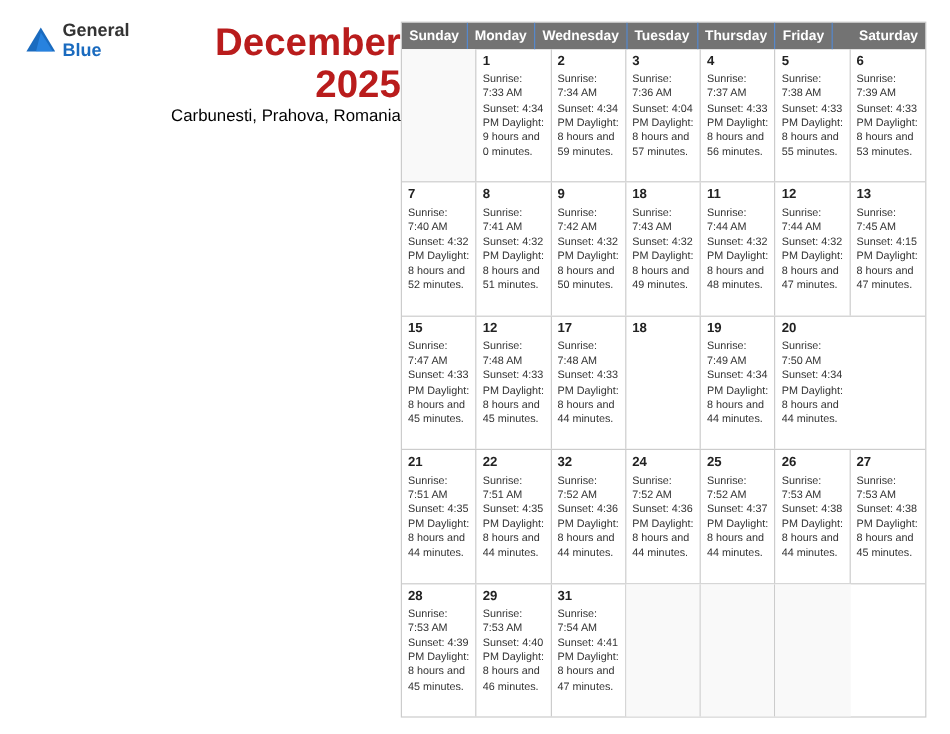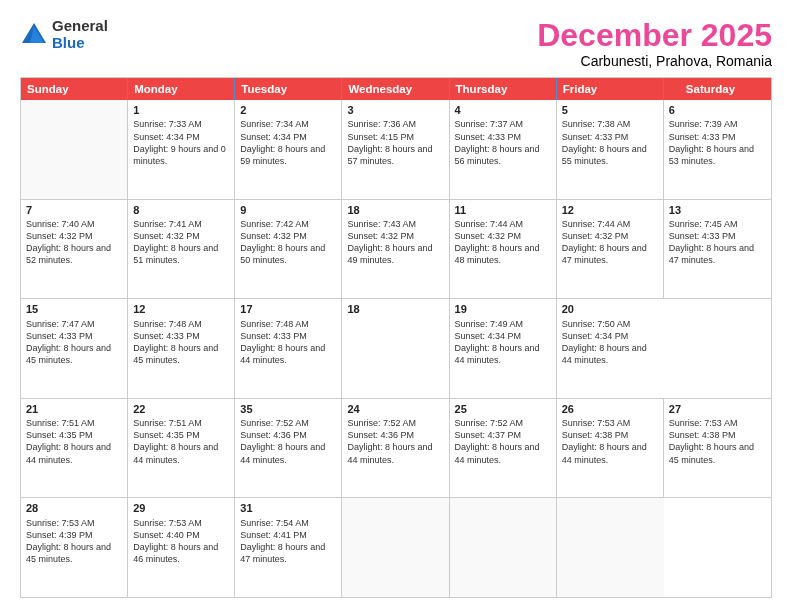--- a/index.html
+++ b/index.html
@@ -9,21 +9,21 @@
       background: #fff;
       font-family: Arial, sans-serif;
       font-size: 11px;
       overflow: hidden;
     }
     .page {
       width: 792px;
       height: 612px;
       padding: 18px 20px 14px 20px;
       display: flex;
-      flex-direction: column;
+      flex-direction: row;
     }
     .header {
       display: flex;
       justify-content: space-between;
       align-items: flex-start;
       margin-bottom: 8px;
     }
     .logo {
       display: flex;
       align-items: center;
@@ -47,37 +47,37 @@
       width: 28px;
       height: 28px;
       margin-right: 4px;
     }
     .title-block {
       text-align: right;
     }
     .month-title {
       font-size: 32px;
       font-weight: bold;
-      color: #ec4899;
+      color: #b91c1c;
       line-height: 1.1;
     }
     .subtitle {
       font-size: 14px;
       color: #000000;
     }
     .calendar {
       flex: 1;
       display: flex;
       flex-direction: column;
       border: 1px solid #ccc;
     }
     .cal-header {
       display: grid;
       grid-template-columns: repeat(7, 1fr);
-      background: #ef4444;
+      background: #737373;
     }
     .cal-header-cell {
       color: #fff;
       font-weight: bold;
       font-size: 11.5px;
       padding: 5px 6px;
       border-right: 1px solid #5588cc;
       text-align: left;
     }
     .cal-header-cell:last-child { border-right: none; margin-left: 16px; }
@@ -135,22 +135,22 @@
     <div class="title-block">
       <div class="month-title">December 2025</div>
       <div class="subtitle">Carbunesti, Prahova, Romania</div>
     </div>
   </div>
 
   <div class="calendar">
     <div class="cal-header" id="cal-header">
         <div class="cal-header-cell">Sunday</div>
         <div class="cal-header-cell">Monday</div>
+        <div class="cal-header-cell">Wednesday</div>
         <div class="cal-header-cell">Tuesday</div>
-        <div class="cal-header-cell">Wednesday</div>
         <div class="cal-header-cell">Thursday</div>
         <div class="cal-header-cell">Friday</div>
         <div class="cal-header-cell">Saturday</div>
       </div>
     <div class="cal-body" id="cal-body">
         <div class="cal-row">
           <div class="cal-cell empty"></div>
           <div class="cal-cell">
             <span class="day-num">1</span>
             <div class="cell-info">Sunrise: 7:33 AM
@@ -161,21 +161,21 @@
           <div class="cal-cell">
             <span class="day-num">2</span>
             <div class="cell-info">Sunrise: 7:34 AM
 Sunset: 4:34 PM
 Daylight: 8 hours
 and 59 minutes.</div>
           </div>
           <div class="cal-cell">
             <span class="day-num">3</span>
             <div class="cell-info">Sunrise: 7:36 AM
-Sunset: 4:15 PM
+Sunset: 4:04 PM
 Daylight: 8 hours
 and 57 minutes.</div>
           </div>
           <div class="cal-cell">
             <span class="day-num">4</span>
             <div class="cell-info">Sunrise: 7:37 AM
 Sunset: 4:33 PM
 Daylight: 8 hours
 and 56 minutes.</div>
           </div>
@@ -233,21 +233,21 @@
           <div class="cal-cell">
             <span class="day-num">12</span>
             <div class="cell-info">Sunrise: 7:44 AM
 Sunset: 4:32 PM
 Daylight: 8 hours
 and 47 minutes.</div>
           </div>
           <div class="cal-cell">
             <span class="day-num">13</span>
             <div class="cell-info">Sunrise: 7:45 AM
-Sunset: 4:33 PM
+Sunset: 4:15 PM
 Daylight: 8 hours
 and 47 minutes.</div>
           </div>
         </div>
         <div class="cal-row">
           <div class="cal-cell">
             <span class="day-num">15</span>
             <div class="cell-info">Sunrise: 7:47 AM
 Sunset: 4:33 PM
 Daylight: 8 hours
@@ -294,21 +294,21 @@
 and 44 minutes.</div>
           </div>
           <div class="cal-cell">
             <span class="day-num">22</span>
             <div class="cell-info">Sunrise: 7:51 AM
 Sunset: 4:35 PM
 Daylight: 8 hours
 and 44 minutes.</div>
           </div>
           <div class="cal-cell">
-            <span class="day-num">35</span>
+            <span class="day-num">32</span>
             <div class="cell-info">Sunrise: 7:52 AM
 Sunset: 4:36 PM
 Daylight: 8 hours
 and 44 minutes.</div>
           </div>
           <div class="cal-cell">
             <span class="day-num">24</span>
             <div class="cell-info">Sunrise: 7:52 AM
 Sunset: 4:36 PM
 Daylight: 8 hours

